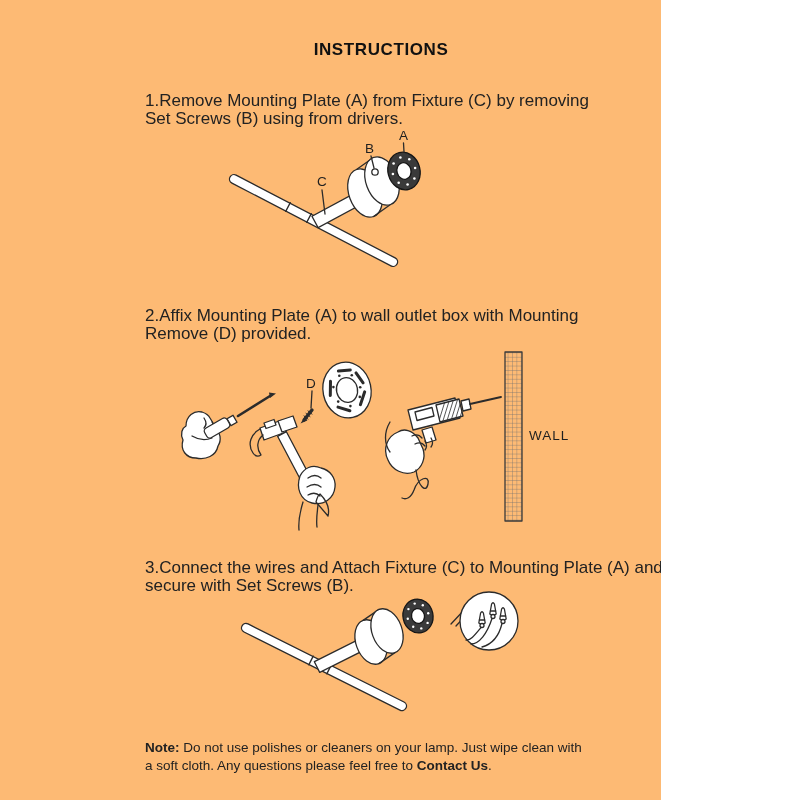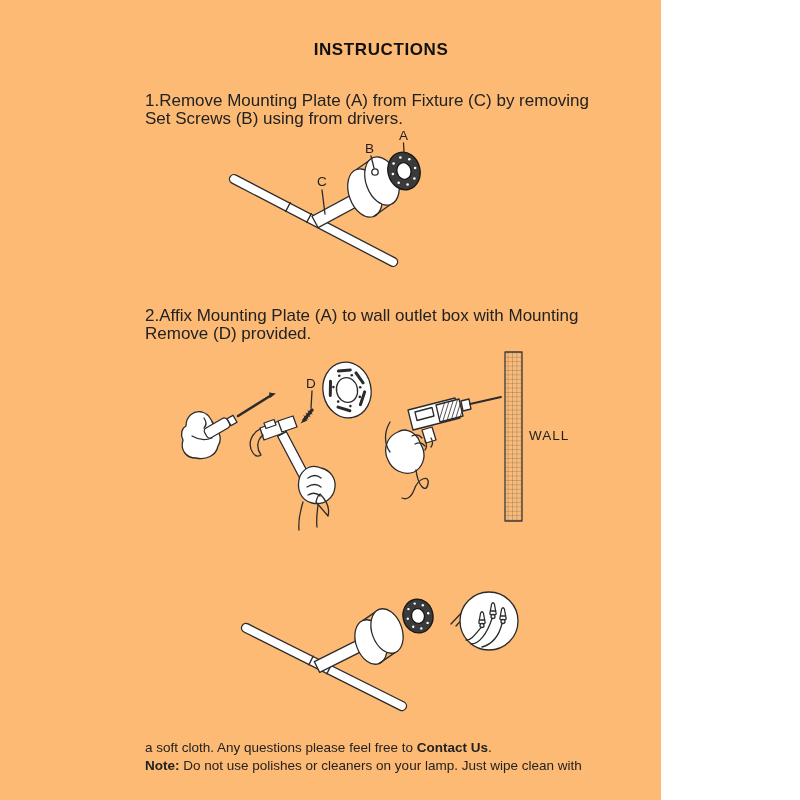--- a/index.html
+++ b/index.html
@@ -204,20 +204,24 @@
       </g>
 
       <g>
         <rect x="345" y="4" width="17" height="169" fill="url(#wallGrid)" stroke="#3a3a3a"></rect>
       </g>
     </g>
     <text class="lbl" x="146" y="40">D</text>
     <text class="wall-lbl" x="369" y="92">WALL</text>
   </svg>
 
+  <div class="step step-3">
+    <div>3.Connect the wires and Attach Fixture (C) to Mounting Plate (A) and</div>
+    <div>secure with Set Screws (B).</div>
+  </div>
 
   <svg class="diagram diagram-3" width="312" height="142" viewBox="0 0 312 142">
     <g stroke="#2b2b2b" stroke-width="1.3" fill="#ffffff" stroke-linecap="round" stroke-linejoin="round">
       <g>
         <rect x="7.3" y="76.5" width="183.4" height="9" rx="4.5" transform="rotate(26.6 99 81)"></rect>
         <line x1="83.8" y1="78.9" x2="88.2" y2="70.1"></line>
         <line x1="101.8" y1="87.9" x2="106.2" y2="79.1"></line>
       </g>
       <g>
         <rect x="89.2" y="63" width="53.7" height="12" transform="rotate(-26.6 116 69)"></rect>
@@ -263,17 +267,17 @@
         <circle cx="278" cy="35.5" r="2"></circle>
 
         <path d="M256,41.5 C249,50 245,55 241,54" fill="none"></path>
         <path d="M267,32.5 C262,48 254,58 246,58" fill="none"></path>
         <path d="M277,37.5 C274,50 268,58 257,61" fill="none"></path>
       </g>
     </g>
   </svg>
 
   <div class="note">
+    <div><span class="bold">Note:</span><span> Do not use polishes or cleaners on your lamp. Just wipe clean with</span></div>
     <div><span>a soft cloth. Any questions please feel free to </span><span class="bold">Contact Us</span><span>.</span></div>
-    <div><span class="bold">Note:</span><span> Do not use polishes or cleaners on your lamp. Just wipe clean with</span></div>
   </div>
 
 </div>
 
 </body></html>

